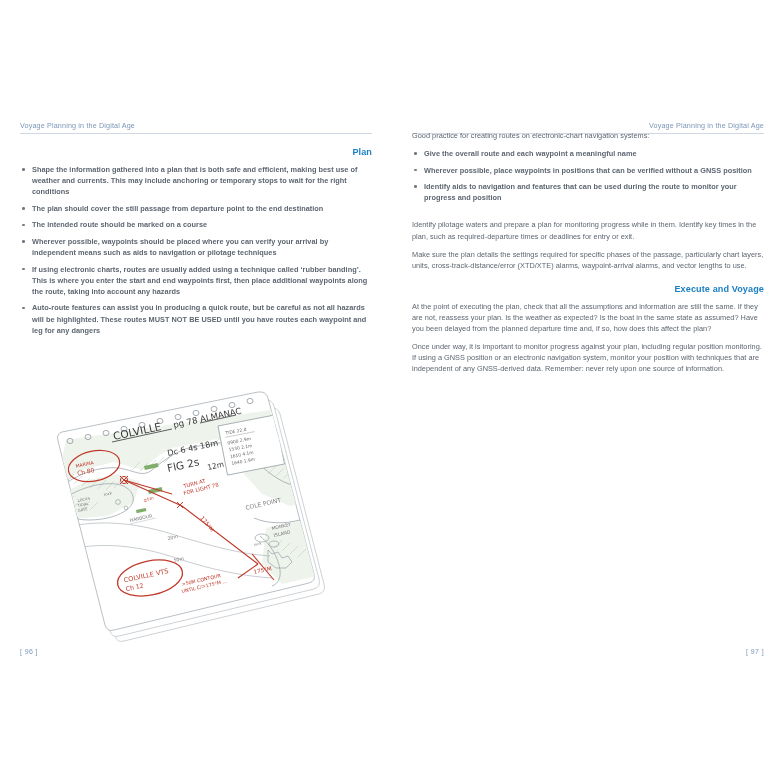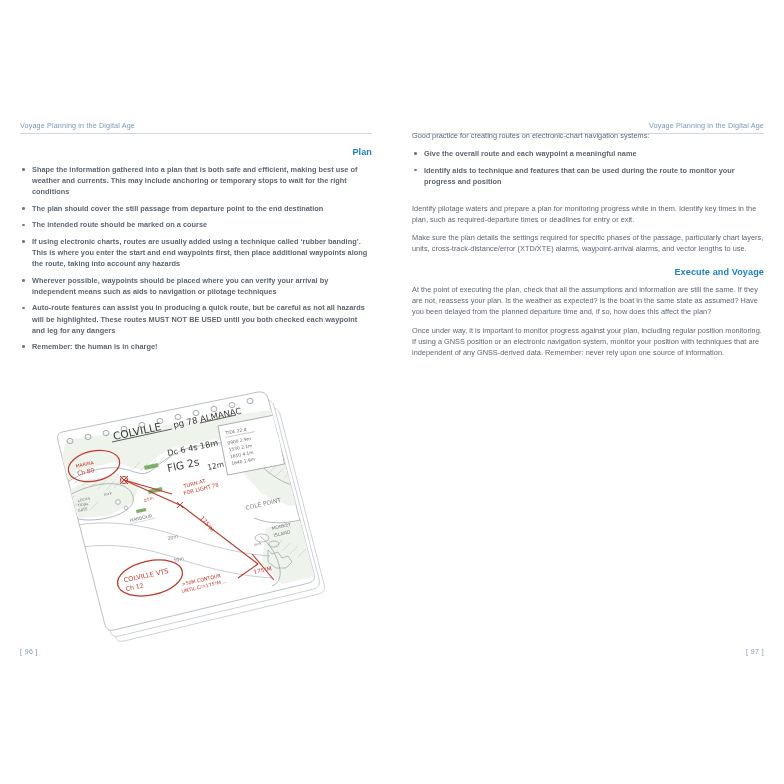--- a/index.html
+++ b/index.html
@@ -99,24 +99,23 @@
 
     <div class="running-head">Voyage Planning in the Digital Age</div>
 
     <div class="col">
       <h2 class="sec">Plan</h2>
 
       <ul class="bullets">
         <li>Shape the information gathered into a plan that is both safe and efficient, making best use of weather and currents. This may include anchoring or temporary stops to wait for the right conditions</li>
         <li>The plan should cover the still passage from departure point to the end destination</li>
         <li>The intended route should be marked on a course</li>
+        <li>Wherever possible, waypoints should be placed where you can verify your arrival by independent means such as aids to navigation or pilotage techniques</li>
         <li>If using electronic charts, routes are usually added using a technique called ‘rubber banding’. This is where you enter the start and end waypoints first, then place additional waypoints along the route, taking into account any hazards</li>
-        <li>Wherever possible, waypoints should be placed where you can verify your arrival by independent means such as aids to navigation or pilotage techniques</li>
-        <li>Auto-route features can assist you in producing a quick route, but be careful as not all hazards will be highlighted. These routes MUST NOT BE USED until you both checked each waypoint and leg for any dangers</li>
-        <li>Remember: the human is in charge!</li>
+        <li>Auto-route features can assist you in producing a quick route, but be careful as not all hazards will be highlighted. These routes MUST NOT BE USED until you have routes each waypoint and leg for any dangers</li>
       </ul>
     </div>
 
     <div class="notepad-wrap">
       <svg width="330" height="280" viewBox="0 0 330 280" xmlns="http://www.w3.org/2000/svg">
         <defs>
           <clipPath id="padclip">
             <path d="M40 54 L236 14 Q244 13 246 20 L292 196 Q294 203 287 205 L92 252 Q85 254 83 247 L36 63 Q34 56 40 54 Z"></path>
           </clipPath>
         </defs>
@@ -271,21 +270,22 @@
   <div class="page page-right">
 
     <div class="running-head">Voyage Planning in the Digital Age</div>
 
     <div class="col">
 
       <p class="body">Good practice for creating routes on electronic-chart navigation systems:</p>
 
       <ul class="bullets">
         <li>Give the overall route and each waypoint a meaningful name</li>
-        <li>Identify aids to technique and features that can be used during the route to monitor your progress and position</li>
+        <li>Wherever possible, place waypoints in positions that can be verified without a GNSS position</li>
+        <li>Identify aids to navigation and features that can be used during the route to monitor your progress and position</li>
       </ul>
 
       <p class="body">Identify pilotage waters and prepare a plan for monitoring progress while in them. Identify key times in the plan, such as required-departure times or deadlines for entry or exit.</p>
       <p class="body">Make sure the plan details the settings required for specific phases of the passage, particularly chart layers, units, cross-track-distance/error (XTD/XTE) alarms, waypoint-arrival alarms, and vector lengths to use.</p>
 
       <h2 class="sec exec">Execute and Voyage</h2>
 
       <p class="body">At the point of executing the plan, check that all the assumptions and information are still the same. If they are not, reassess your plan. Is the weather as expected? Is the boat in the same state as assumed? Have you been delayed from the planned departure time and, if so, how does this affect the plan?</p>
       <p class="body">Once under way, it is important to monitor progress against your plan, including regular position monitoring. If using a GNSS position or an electronic navigation system, monitor your position with techniques that are independent of any GNSS-derived data. Remember: never rely upon one source of information.</p>
     </div>

